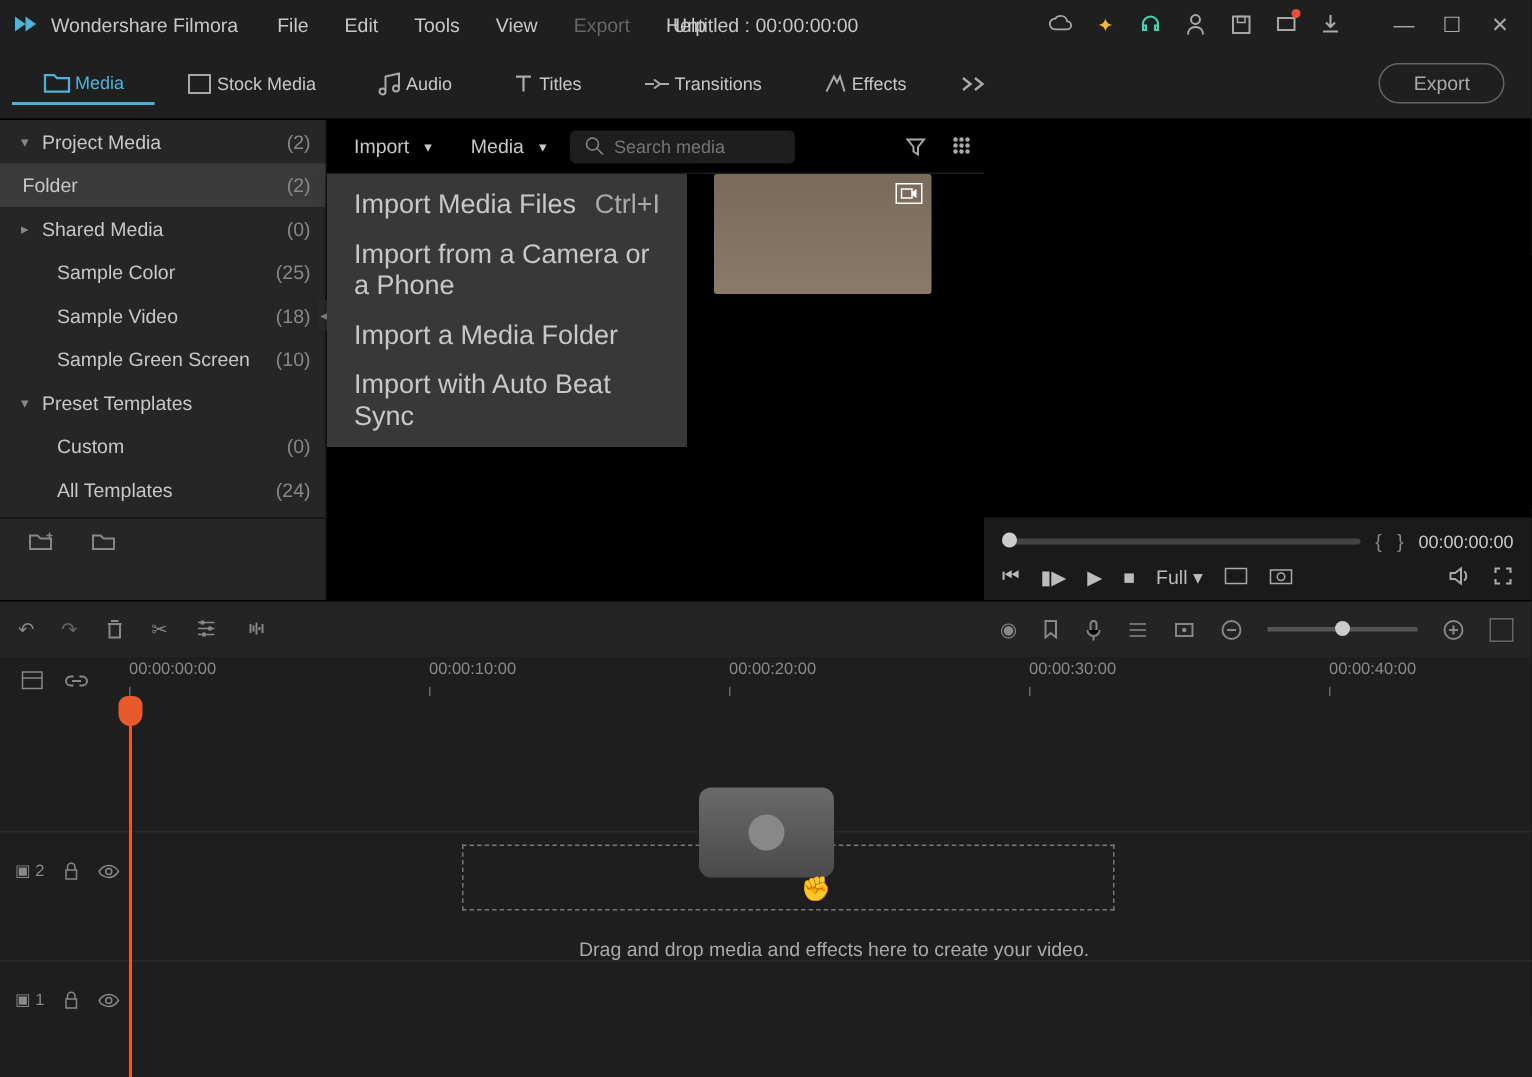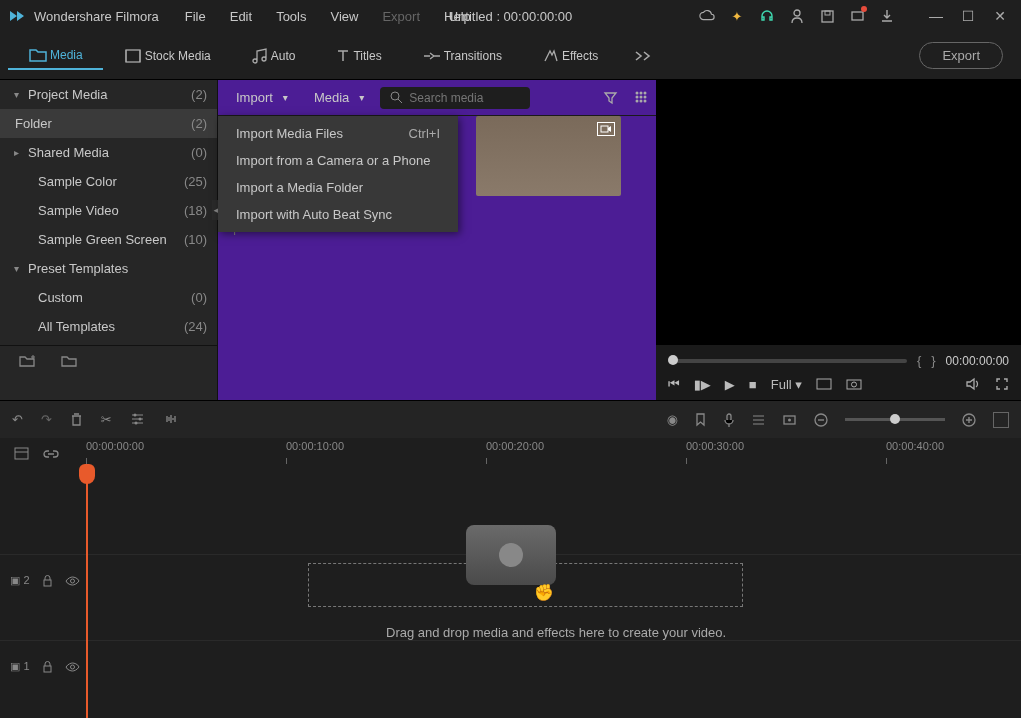--- a/index.html
+++ b/index.html
@@ -30,40 +30,40 @@
 .main { display: flex; height: 320px; }
 .sidebar { width: 218px; background: #262626; border-right: 1px solid #111; }
 .side-item { display: flex; align-items: center; padding: 7px 10px 7px 14px; cursor: pointer; font-size: 13px; }
 .side-item.child { padding-left: 38px; }
 .side-item.selected { background: #3a3a3a; padding-left: 15px; }
 .side-item .arrow { width: 14px; font-size: 10px; color: #888; }
 .side-item .name { flex: 1; }
 .side-item .count { color: #888; }
 .sidebar-bottom { padding: 8px 18px; display: flex; gap: 24px; border-top: 1px solid #111; margin-top: 4px; }
 
-.media-panel { flex: 1; background: #4c1d95; position: relative; }
+.media-panel { flex: 1; background: #000000; position: relative; }
 .media-toolbar { height: 36px; display: flex; align-items: center; padding: 0 8px; gap: 6px; border-bottom: 1px solid #1a1a1a; }
 .dd-btn { display: flex; align-items: center; gap: 10px; padding: 4px 10px; cursor: pointer; font-size: 13px; }
 .dd-btn .chev { font-size: 10px; }
 .search-box { display: flex; align-items: center; background: #1e1e1e; border-radius: 4px; padding: 4px 10px; gap: 6px; width: 150px; }
 .search-box input { background: transparent; border: none; outline: none; color: #aaa; font-size: 12px; width: 100%; }
 .tb-right { margin-left: auto; display: flex; gap: 16px; }
 
 .media-grid { padding: 10px 18px; display: flex; flex-wrap: wrap; gap: 12px; position: relative; }
 .media-item { width: 145px; }
 .thumb { width: 145px; height: 80px; background: #000; border-radius: 2px; position: relative; overflow: hidden; }
 .thumb.selected { border: 2px solid #4fb3d9; }
 .thumbimg { position: absolute; left: 50%; top: 50%; transform: translate(-50%,-50%); }
 .thumb-badge { position: absolute; top: 6px; right: 6px; width: 18px; height: 14px; border: 1px solid #fff; display: flex; align-items: center; justify-content: center; }
 .thumb-badge2 { position: absolute; bottom: 6px; left: 6px; width: 16px; height: 14px; border: 1px solid #fff; }
 .media-label { font-size: 12px; margin-top: 6px; padding-left: 2px; }
 
 
 .import-menu { position: absolute; top: 36px; left: 0; width: 240px; background: #383838; z-index: 10; padding: 4px 0; box-shadow: 2px 2px 8px rgba(0,0,0,0.5); }
-.import-item { display: flex; padding: 6px 18px; cursor: pointer; font-size: 13px; }
+.import-item { display: flex; padding: 6px 18px; cursor: pointer; font-size: 18px; }
 .import-item .kbd { margin-left: auto; color: #aaa; }
 .label-behind { position: absolute; top: 105px; left: 0; font-size: 12px; color: #888; }
 
 
 .preview { width: 365px; background: #000; display: flex; flex-direction: column; }
 .preview-canvas { flex: 1; background: #000; }
 .preview-controls { padding: 8px 12px; background: #1a1a1a; }
 .scrub-row { display: flex; align-items: center; gap: 10px; margin-bottom: 8px; }
 .scrub { flex: 1; height: 4px; background: #444; position: relative; border-radius: 2px; }
 .scrub-handle { position: absolute; left: 0; top: -4px; width: 10px; height: 10px; background: #ccc; border-radius: 50%; }
@@ -183,21 +183,21 @@
         </svg>
       </span>
     <span>Stock Media</span>
   </div>
   <div class="tab">
     <span class="tab-icon">
         <svg width="18" height="18" viewBox="0 0 18 18">
           <path d="M6 14a2 2 0 11-4 0 2 2 0 014 0zm0 0V4l9-2v10m0 0a2 2 0 11-4 0 2 2 0 014 0z" fill="none" stroke="#aaa" stroke-width="1.3"></path>
         </svg>
       </span>
-    <span>Auto</span>
+    <span>Audio</span>
   </div>
   <div class="tab">
     <span class="tab-icon">
         <svg width="16" height="16" viewBox="0 0 16 16">
           <path d="M3 3h10M8 3v10" fill="none" stroke="#aaa" stroke-width="1.5"></path>
         </svg>
       </span>
     <span>Titles</span>
   </div>
   <div class="tab">

